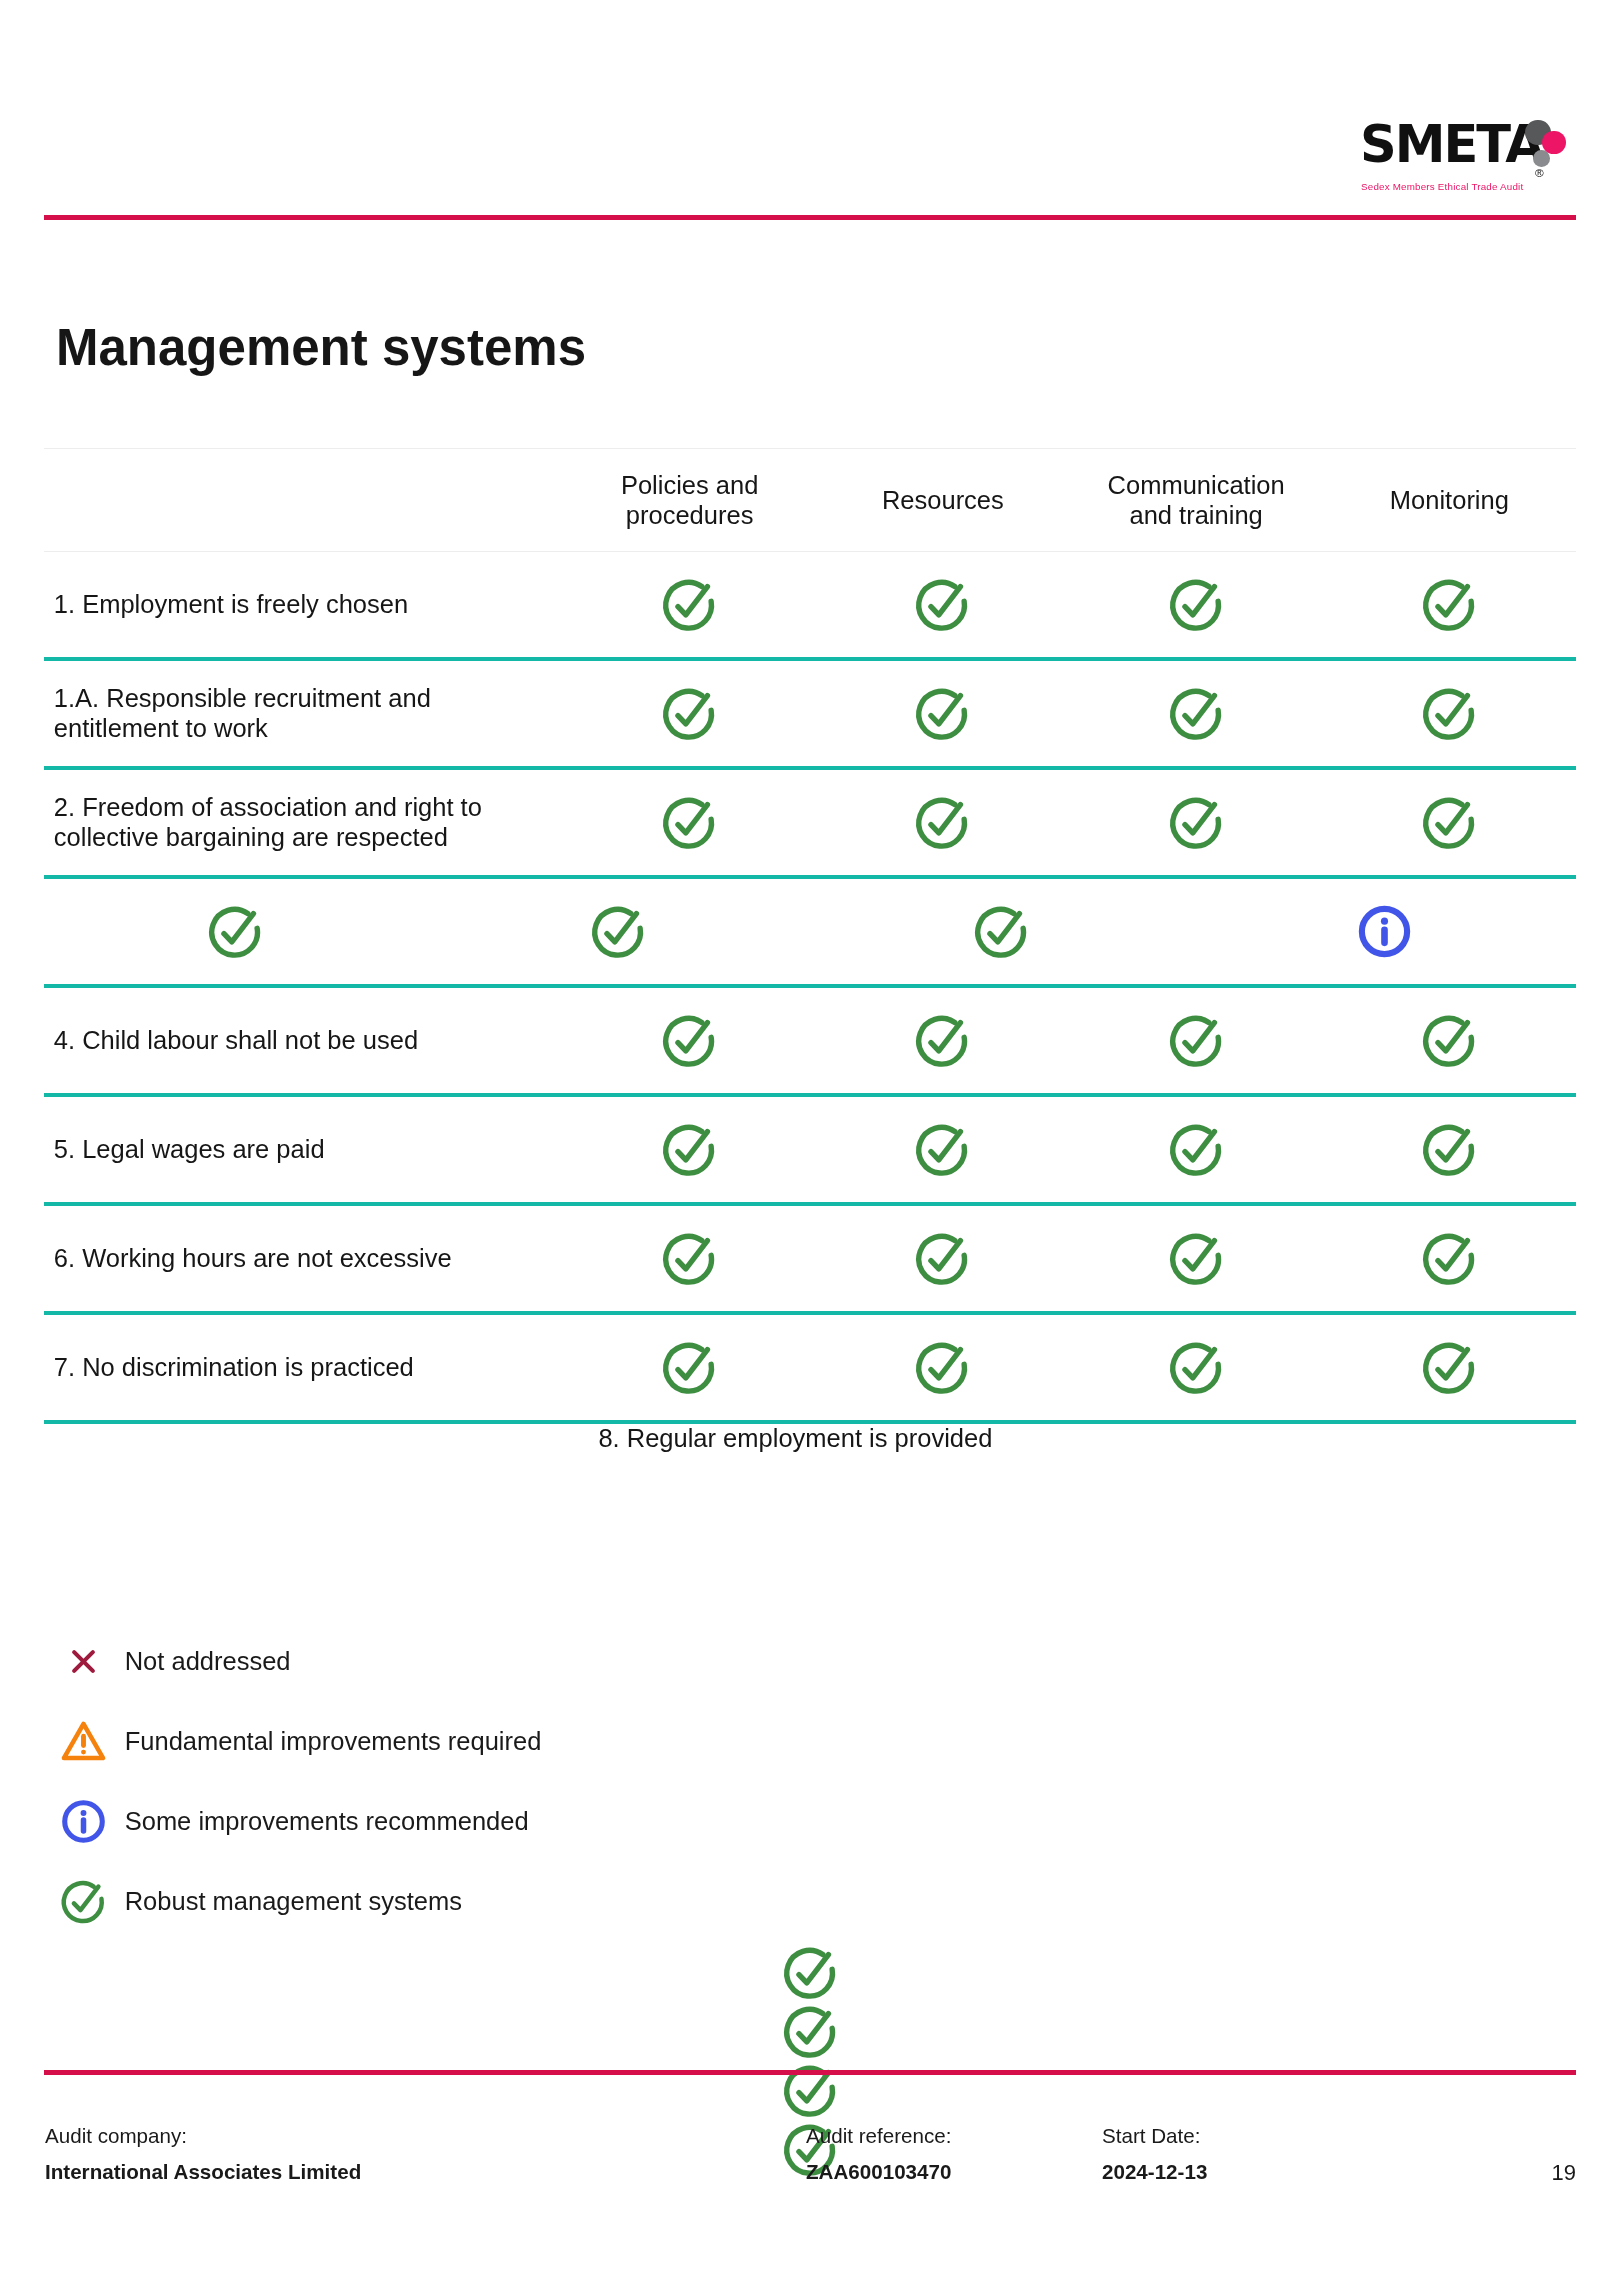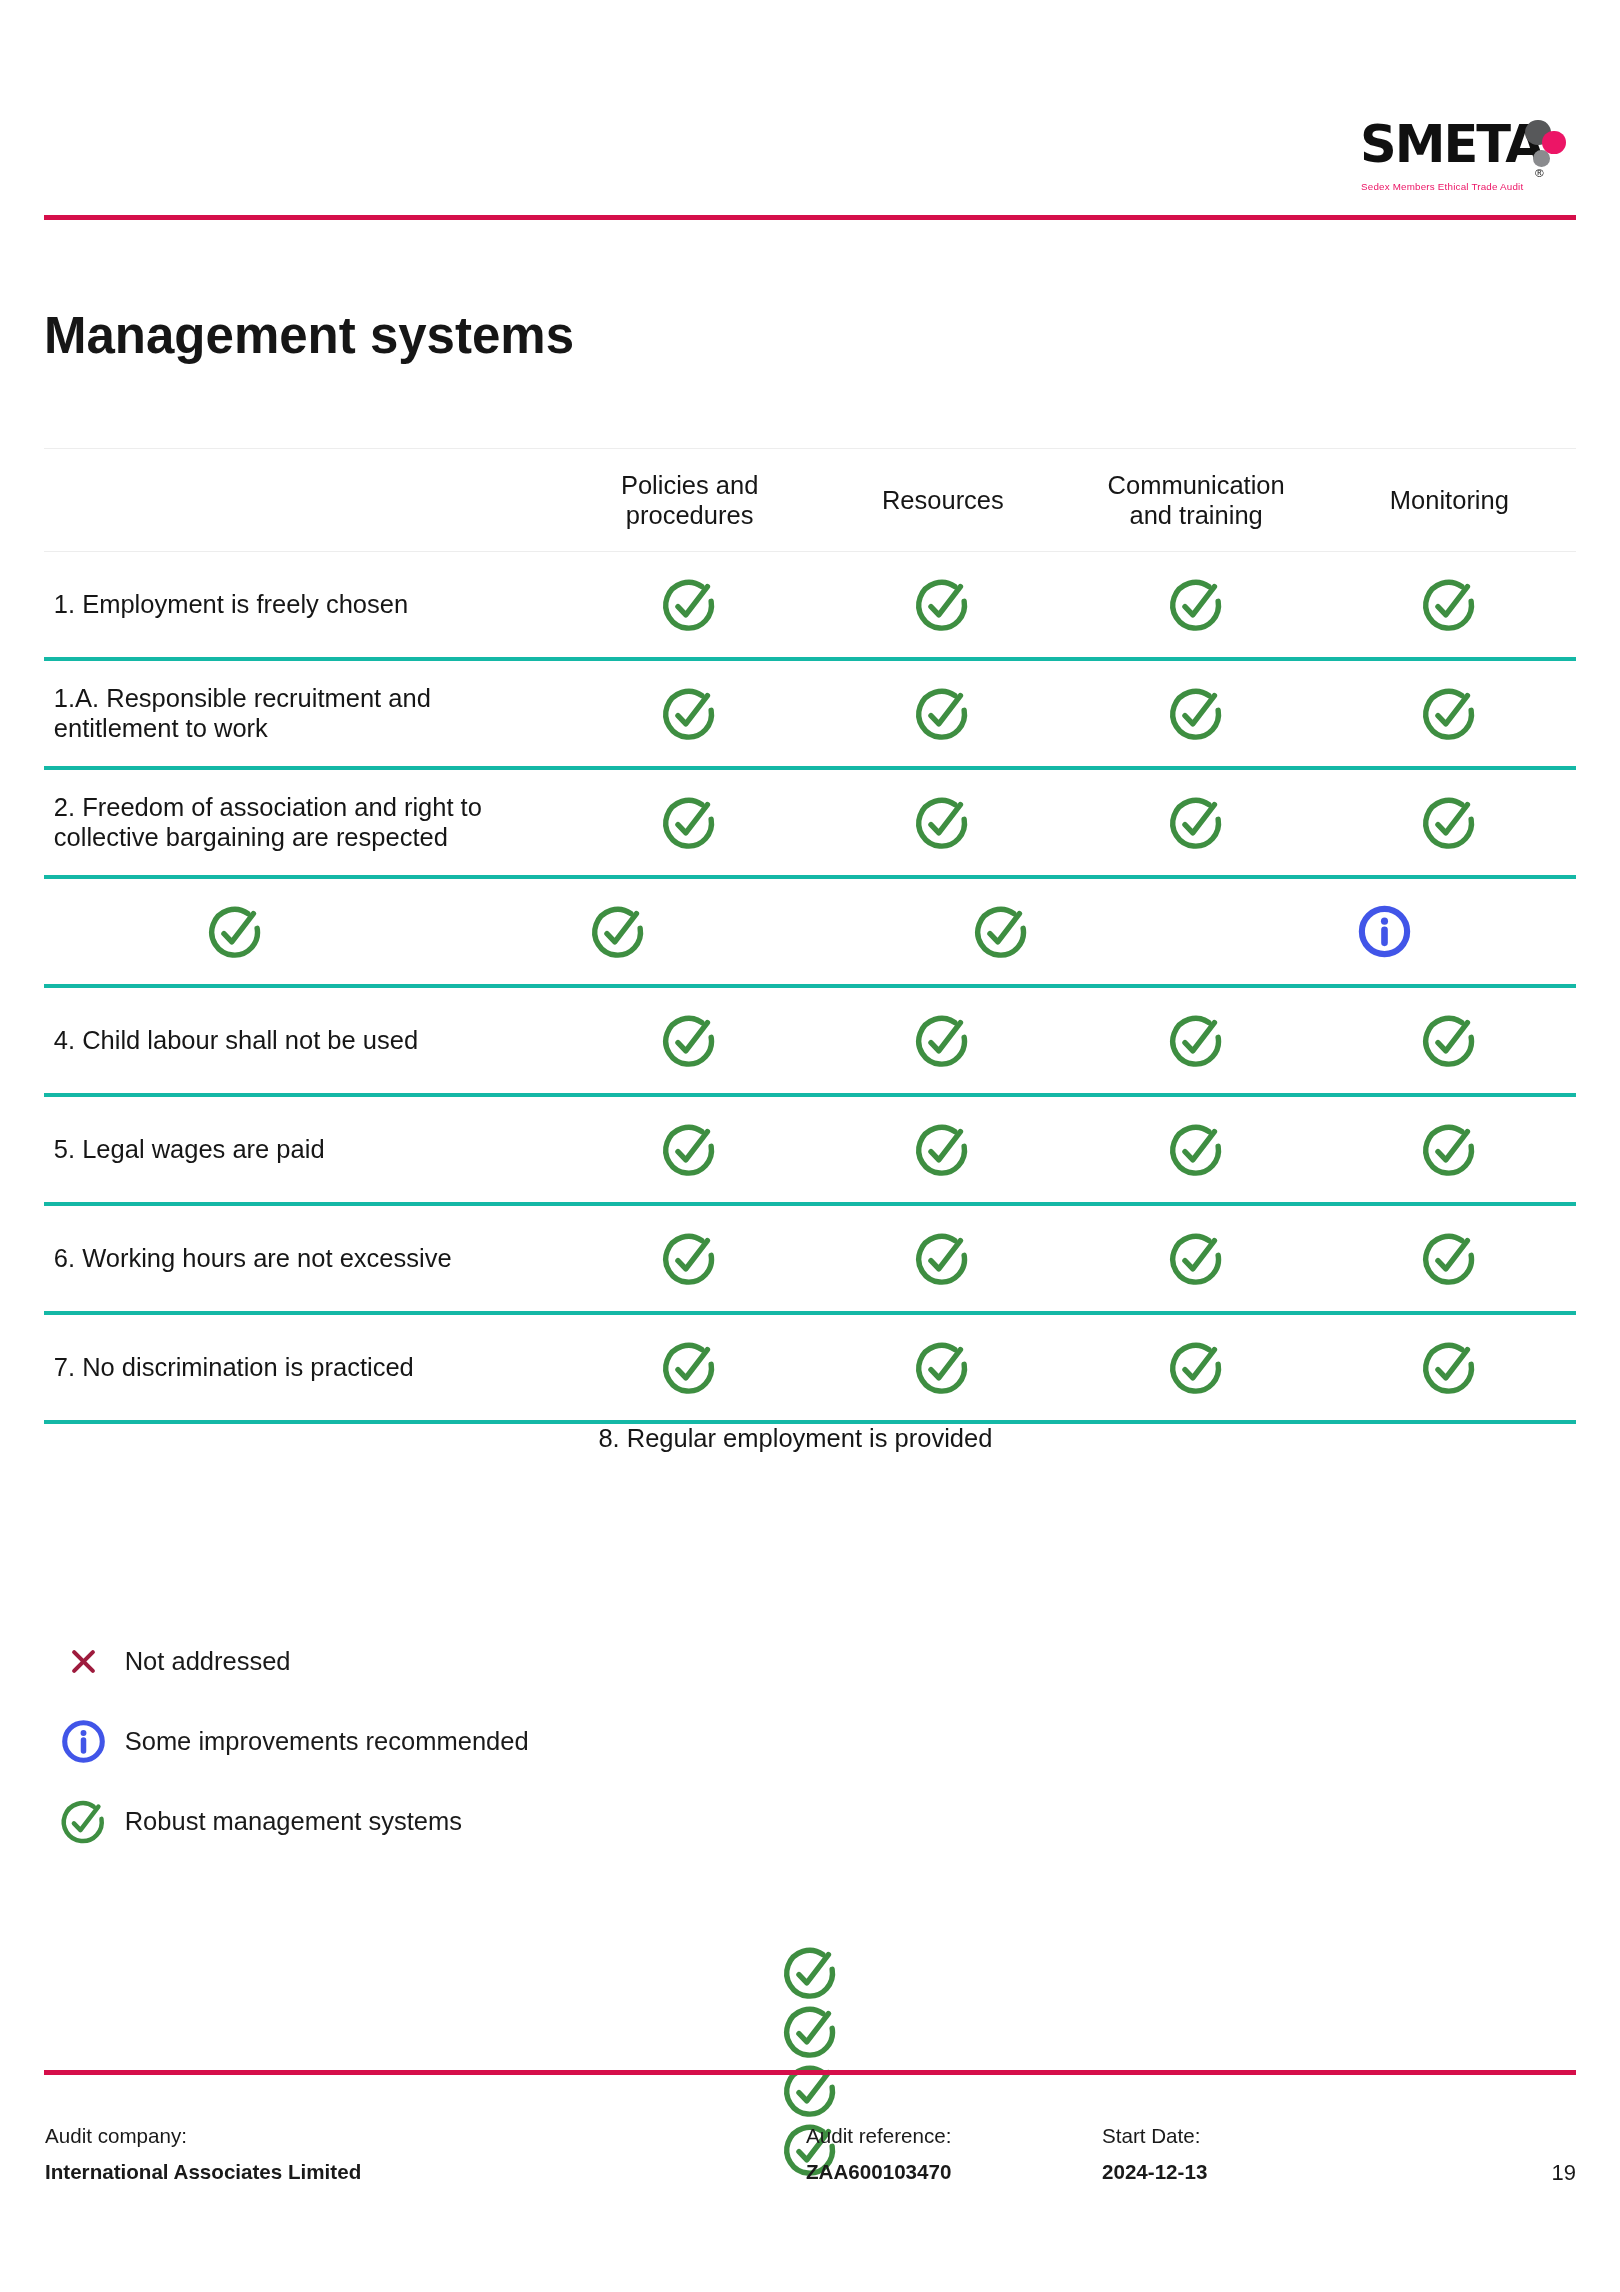--- a/index.html
+++ b/index.html
@@ -56,21 +56,21 @@
     <div class="brand">SMETA</div>
     <span class="dot dot-big" style="background: rgb(87, 88, 90);"></span>
     <span class="dot dot-pink" style="background: rgb(236, 21, 102);"></span>
     <span class="dot dot-small" style="background: rgb(138, 139, 142);"></span>
     <span class="reg">®</span>
     <div class="tagline" style="color: rgb(236, 21, 102);">Sedex Members Ethical Trade Audit</div>
   </div>
 
   <div class="rule rule-top" style="background: rgb(213, 15, 74);"></div>
 
-  <h1 class="title" style="margin:0">Management systems</h1>
+  <h1 class="title" style="margin:12px">Management systems</h1>
 
   <section class="table">
     <div class="thead">
       <div class="tlabel"></div>
       <div class="th">Policies and
 procedures</div>
       <div class="th">Resources</div>
       <div class="th">Communication
 and training</div>
       <div class="th">Monitoring</div>
@@ -402,20 +402,32 @@
               <line x1="5.2" y1="5.2" x2="18.8" y2="18.8"></line>
               <line x1="18.8" y1="5.2" x2="5.2" y2="18.8"></line>
             </svg>
           </span>
         </div>
         <div class="legend-label">Not addressed</div>
       </div>
       <div class="legend-item">
         <div class="legend-icon">
           <span style="display: inline-flex;">
+            <svg width="49" height="49" viewBox="0 0 24 24" fill="none" stroke="#f5820d" stroke-width="2.2" stroke-linecap="round" stroke-linejoin="round">
+              <path d="M12 3.4 L21.6 20.1 L2.4 20.1 Z"></path>
+              <line x1="12" y1="9.4" x2="12" y2="14" stroke-width="2.4"></line>
+              <circle cx="12" cy="17.2" r="1.2" fill="#f5820d" stroke="none"></circle>
+            </svg>
+          </span>
+        </div>
+        <div class="legend-label">Fundamental improvements required</div>
+      </div>
+      <div class="legend-item">
+        <div class="legend-icon">
+          <span style="display: inline-flex;">
             <svg width="49" height="49" viewBox="0 0 24 24" fill="none" stroke="#4155e8" stroke-linecap="round">
               <circle cx="12" cy="12" r="9.2" stroke-width="2.5"></circle>
               <line x1="12" y1="11.3" x2="12" y2="16.6" stroke-width="2.7"></line>
               <circle cx="12" cy="7.8" r="1.45" fill="#4155e8" stroke="none"></circle>
             </svg>
           </span>
         </div>
         <div class="legend-label">Some improvements recommended</div>
       </div>
       <div class="legend-item">

